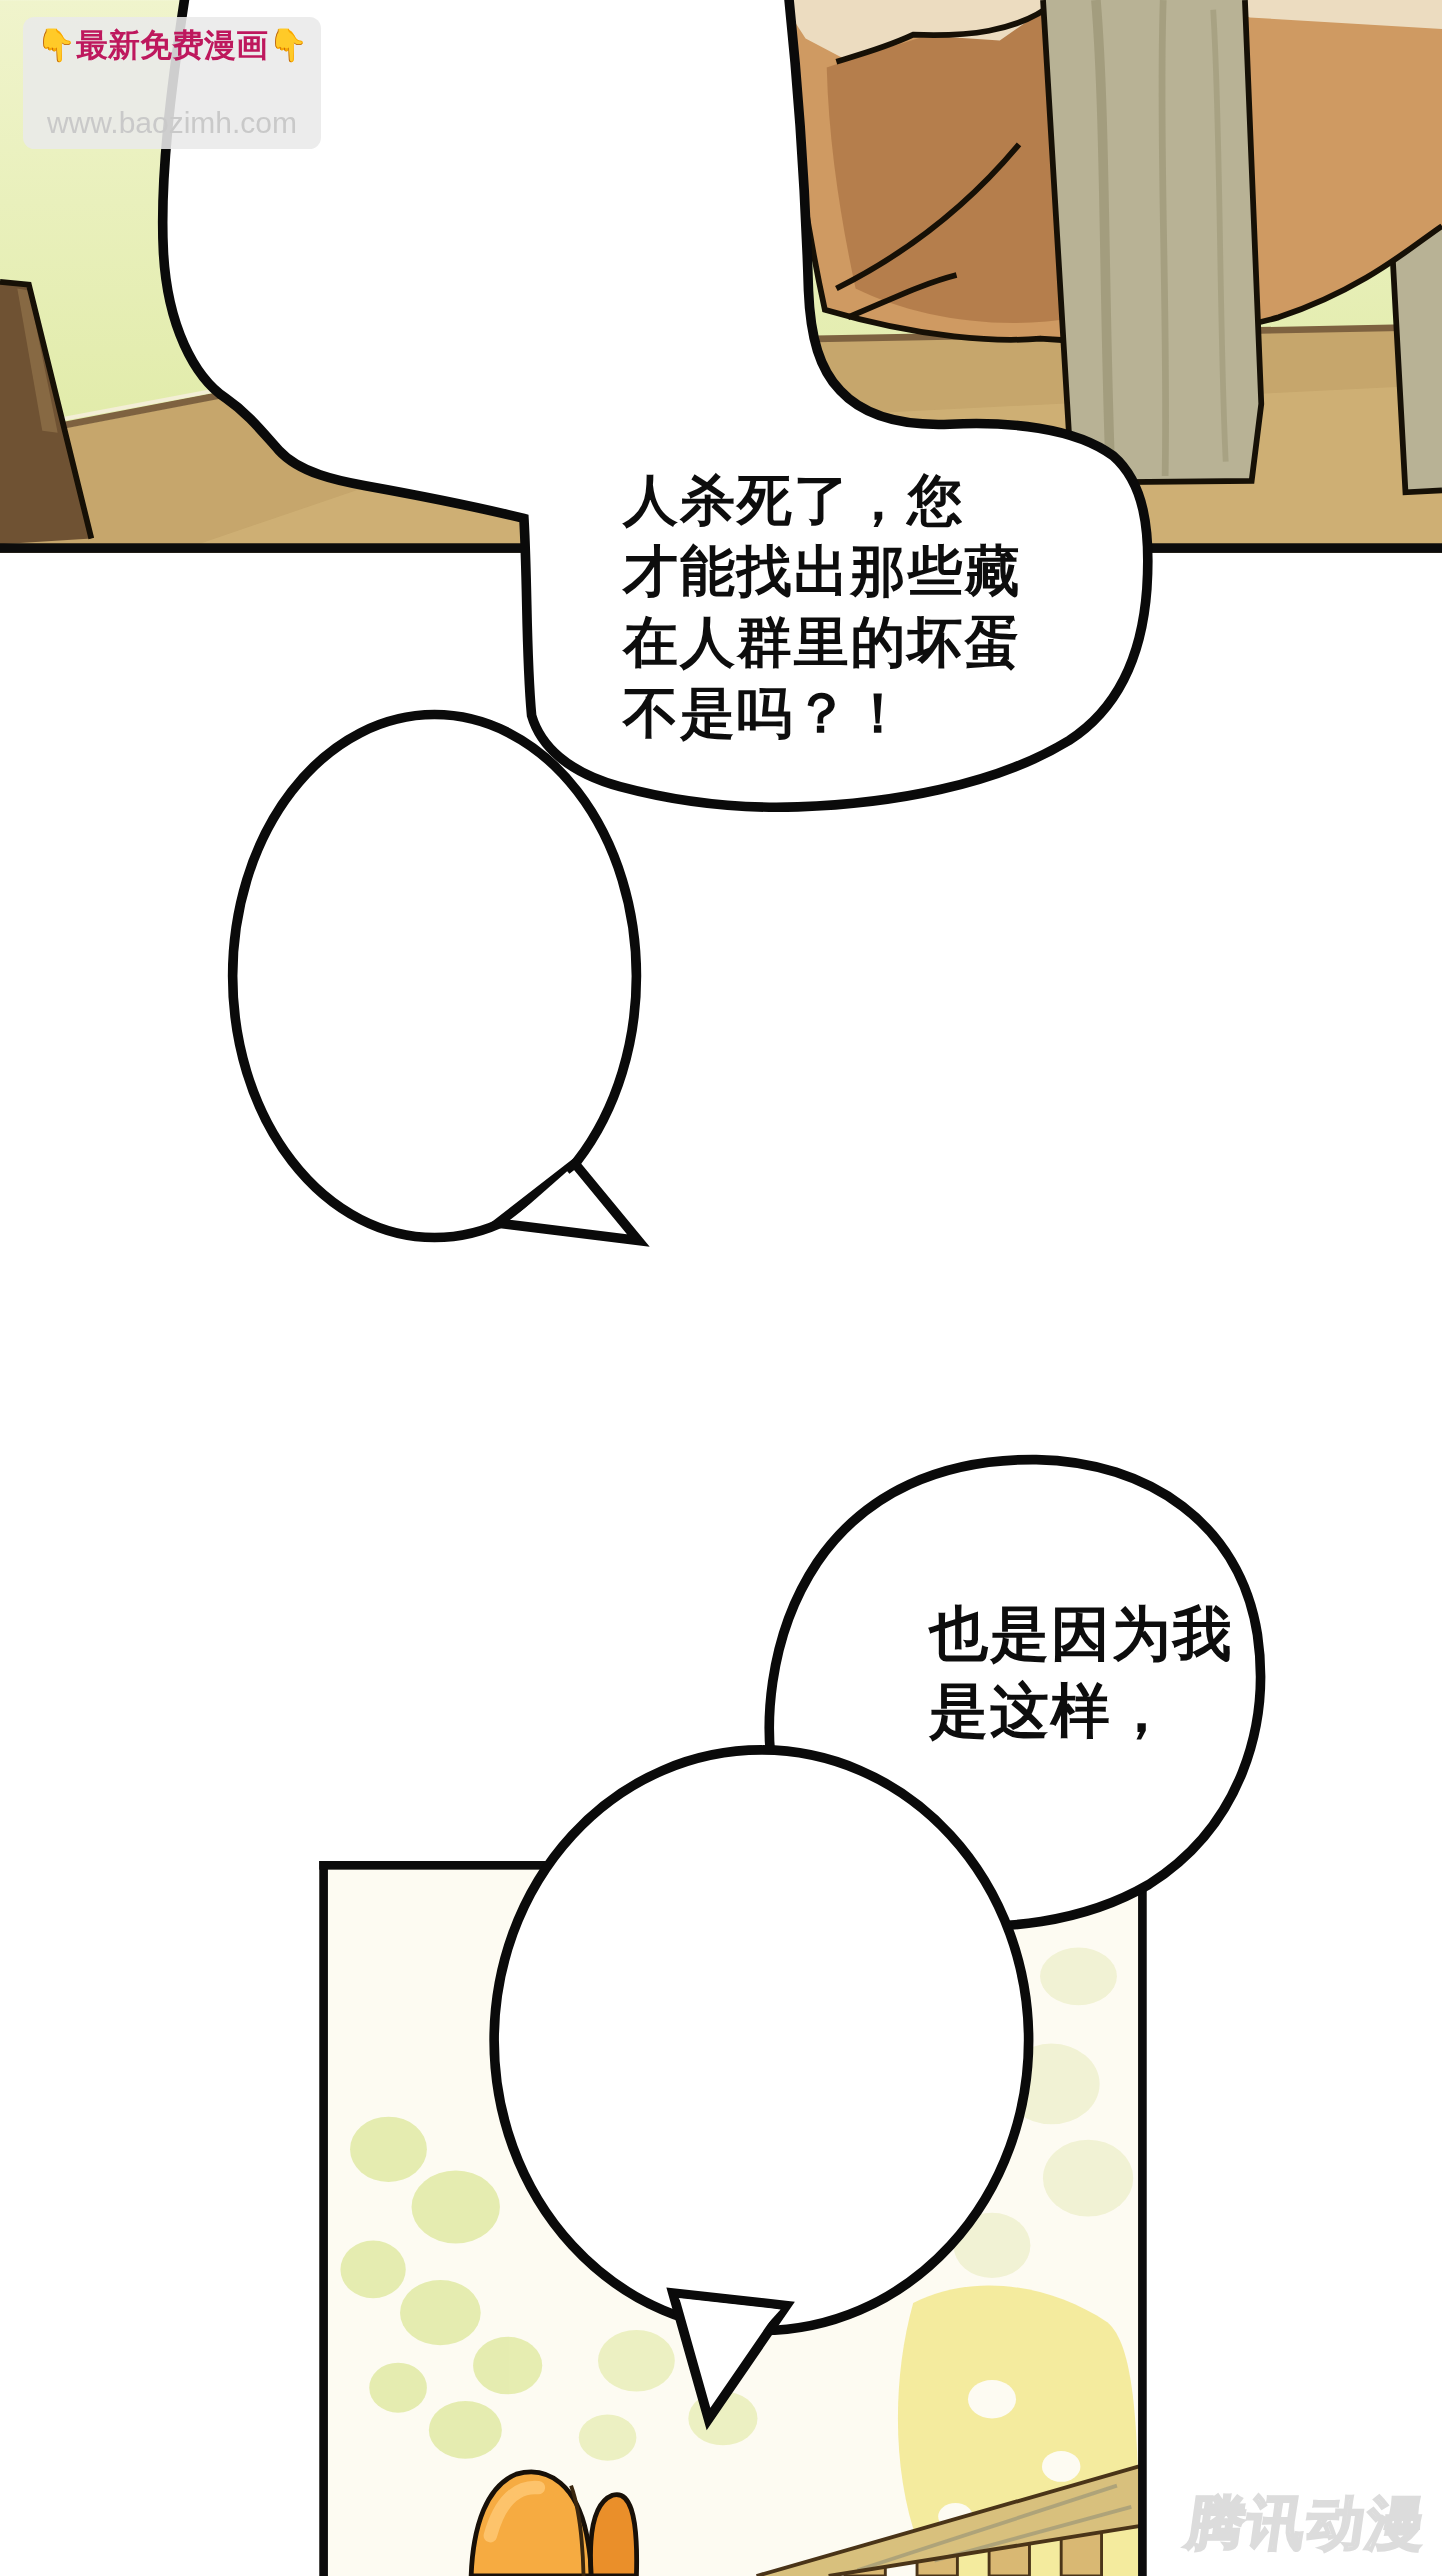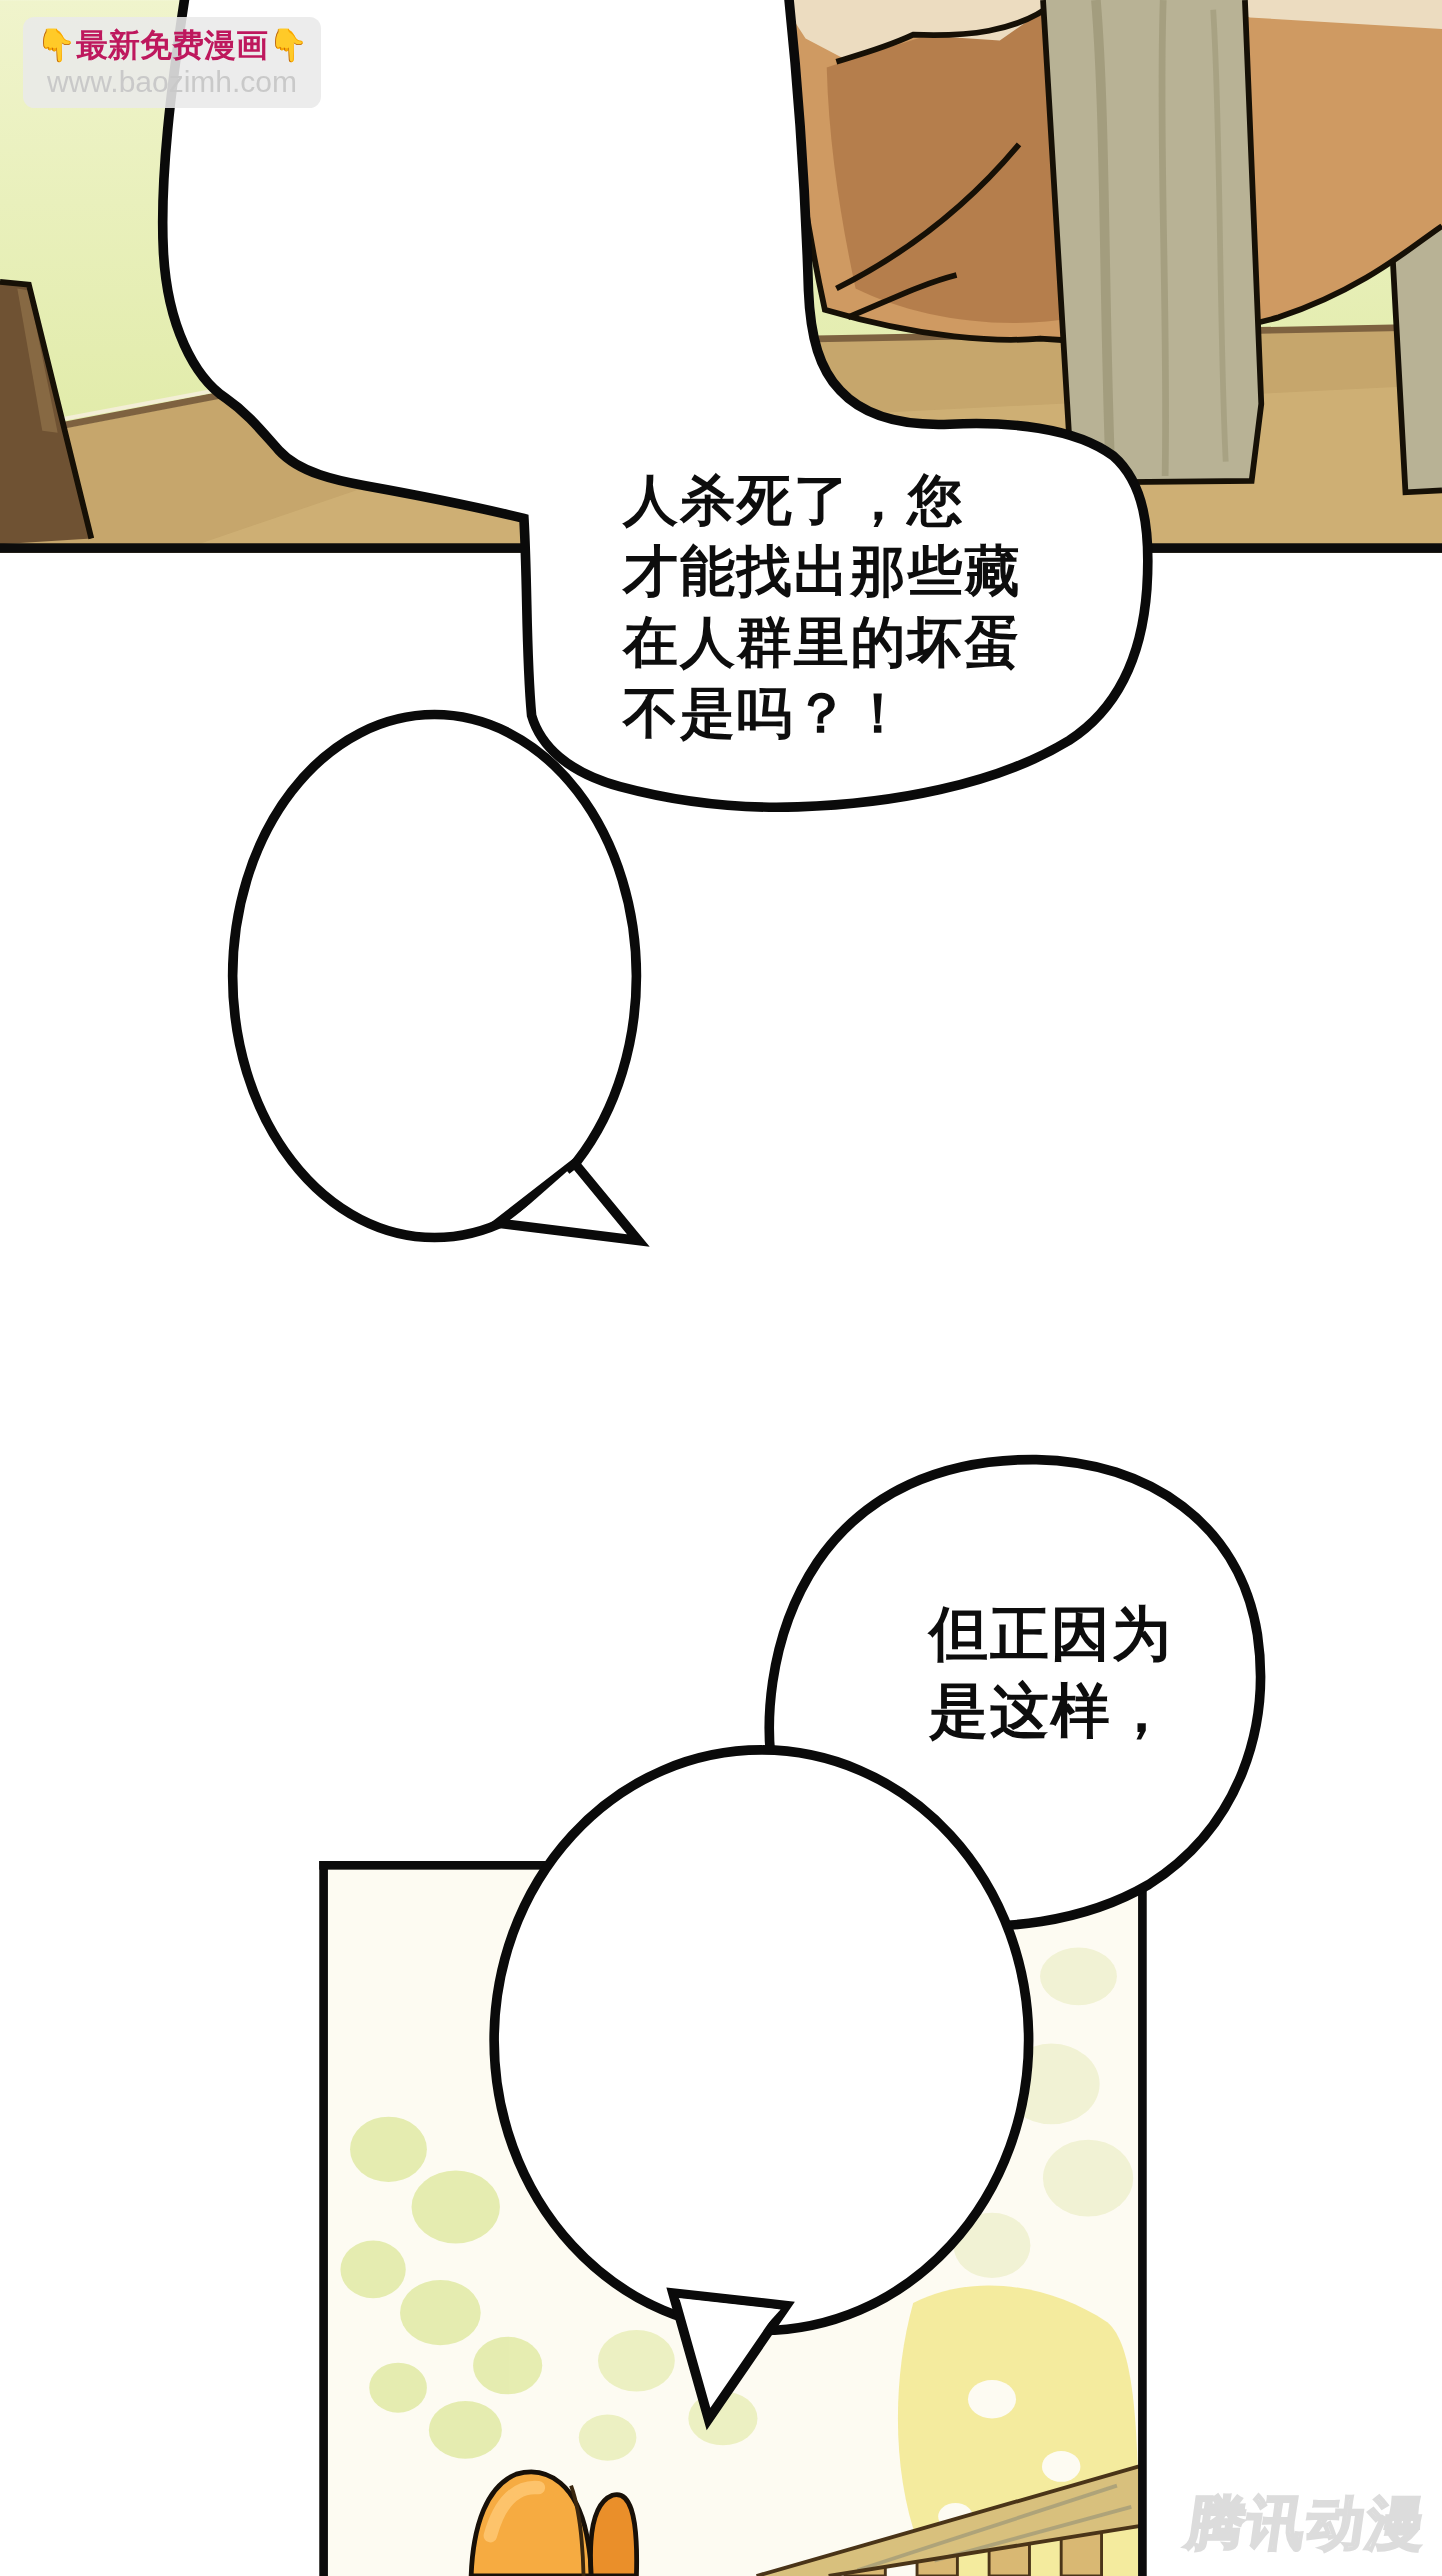--- a/index.html
+++ b/index.html
@@ -12,21 +12,21 @@
   .dialogue{position:absolute;white-space:pre-line;color:#0d0d0d;font-weight:700;
             letter-spacing:1.9px;z-index:30;}
   #dialogue-1{left:288px;top:60px;font-size:53px;line-height:81px;}
   #dialogue-2{left:623px;top:465px;font-size:55px;line-height:71px;}
   #dialogue-3{left:310px;top:929px;font-size:56px;line-height:81px;}
   #dialogue-4{left:929px;top:1596px;font-size:59px;line-height:77px;}
   #dialogue-5{left:587px;top:1908px;font-size:60px;line-height:79px;}
   #site-watermark{position:absolute;left:23px;top:17.3px;width:298px;padding:7.7px 0 9.6px 0;
       background:rgba(233,233,233,0.88);border-radius:11.5px;text-align:center;z-index:40;}
   #site-watermark .wm-line1{font-size:32px;line-height:40px;color:#be185d;font-weight:700;}
-  #site-watermark .wm-line2{font-size:30px;line-height:33px;color:#c9c9c9;}
+  #site-watermark .wm-line2{font-size:30px;line-height:33px;color:#c9c9c9;margin-top:41px;}
   #publisher-watermark{position:absolute;left:1187px;top:2485px;z-index:40;
       font-size:58px;font-weight:700;color:#f3f3f3;-webkit-text-stroke:2.4px #dcdcdc;
       transform:skewX(-8deg);letter-spacing:1.9px;}
   svg{display:block;}
 </style>
 </head>
 <body>
 
 <div id="comic-page">
 
@@ -162,21 +162,21 @@
 
     <ellipse class="bubble" cx="792" cy="2122" rx="278" ry="302"></ellipse>
     <path class="bubble" d="M 700,2385 L 737,2516 L 818,2398 Z"></path>
     <path class="bubble-cover" d="M 706,2390 L 812,2402 L 752,2468 Z"></path>
   </svg>
 
   <div class="dialogue" id="dialogue-2">人杀死了，您
 才能找出那些藏
 在人群里的坏蛋
 不是吗？！</div>
-  <div class="dialogue" id="dialogue-4">但正因为
+  <div class="dialogue" id="dialogue-4">也是因为我
 是这样，</div>
 
   <div id="site-watermark">
     <div class="wm-line1">👇最新免费漫画👇</div>
     <div class="wm-line2">www.baozimh.com</div>
   </div>
 
   <div id="publisher-watermark">腾讯动漫</div>
 
 </div>

